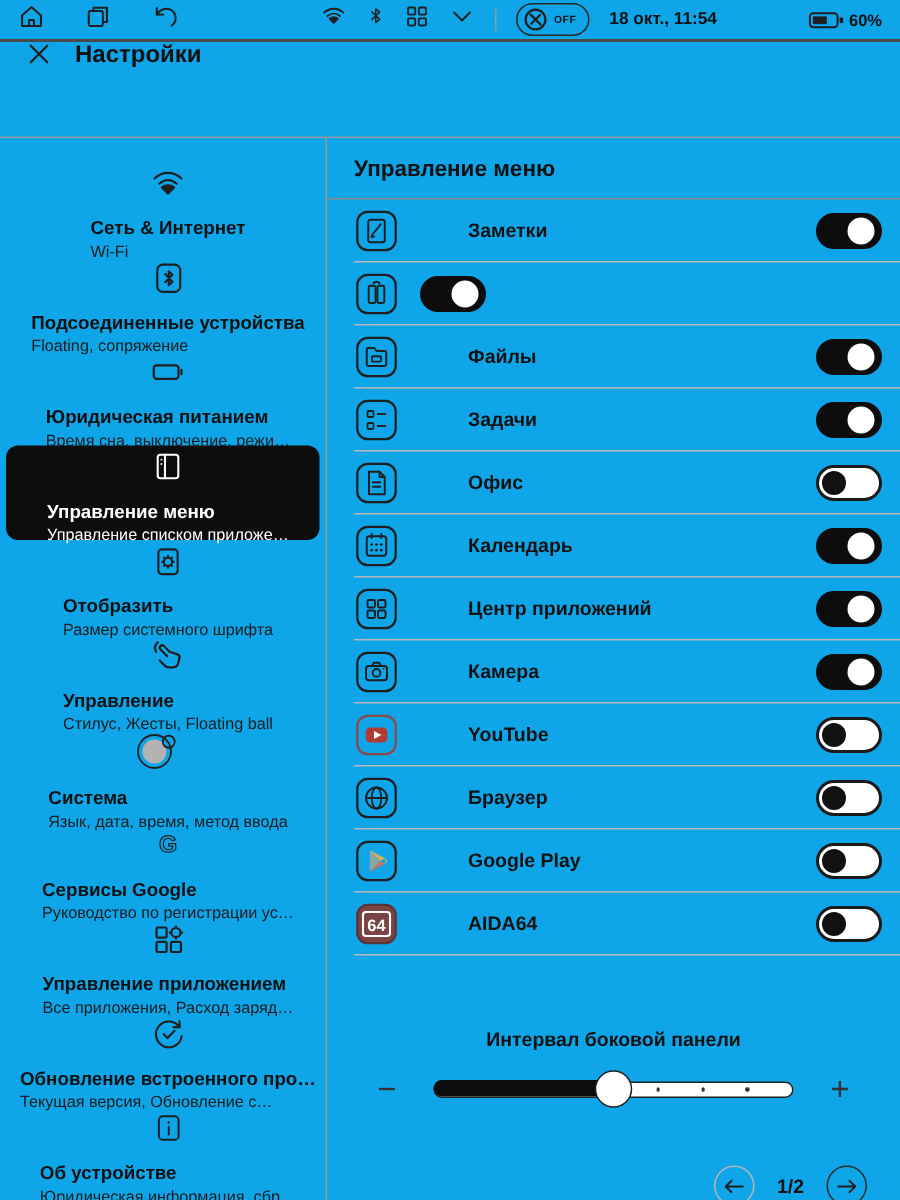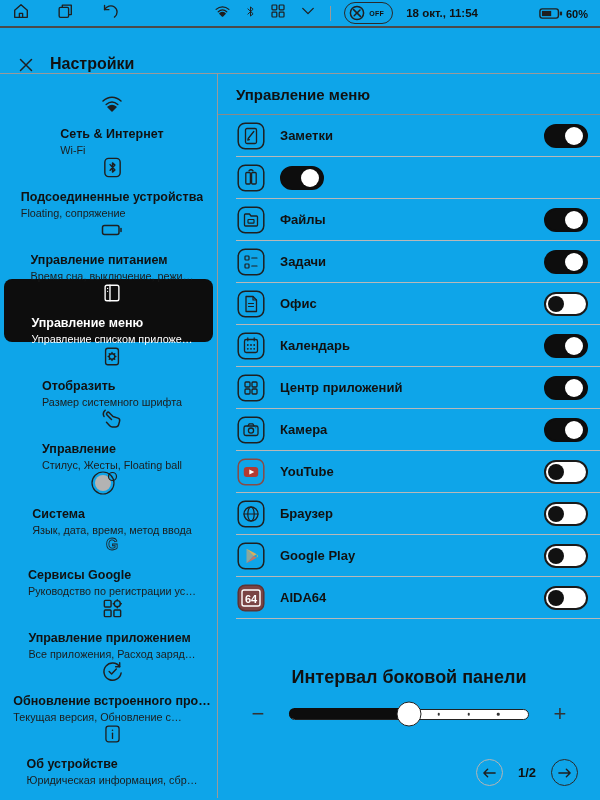--- a/index.html
+++ b/index.html
@@ -13,21 +13,21 @@
   .sb-left { display:flex; align-items:center; gap:26px; }
   .sb-right { margin-left:auto; display:flex; align-items:center; gap:13px; }
   .sb-div { width:1px; height:15px; background:#9a9a9a; }
   .pill { display:flex; align-items:center; gap:4px; border:1.5px solid #2a2a2a;
           border-radius:13px; padding:2px 8px 2px 4px; }
   .pill .off { font-size:7px; font-weight:bold; letter-spacing:.3px; }
   .sb-time { font-weight:bold; font-size:11.5px; white-space:nowrap; }
   .sb-batt { display:flex; align-items:flex-end; gap:3px; font-weight:bold; font-size:11px;padding-left:48px; }
 
   
-  .appheader { height:46px; display:flex; align-items:flex-end; gap:16px; padding:0 18px;
+  .appheader { height:64px; display:flex; align-items:flex-start; gap:16px; padding:0 18px;
                border-bottom:1px solid #9a9a9a; }
   .appheader h1 { font-size:16px; font-weight:bold; }
   .close { display:flex; cursor:pointer; }
 
   
   .bodywrap { display:flex; height:724px; }
   .sidebar { width:218px; border-right:1px solid #9a9a9a; padding-top:16px; flex:0 0 218px; }
   .sb-item { height:63px; display:flex; align-items:center; gap:9px; padding:0 4px 0 11px;
              margin:0 4px; border-radius:8px; cursor:pointer;flex-direction:column; }
   .sb-item .icn { width:28px; flex:0 0 28px; display:flex; justify-content:center; align-items:center; }
@@ -40,32 +40,32 @@
   .sb-item.selected .ic { stroke:#fff; }
 
   
   .panel { flex:1; position:relative; }
   .panel-title { height:41px; line-height:41px; font-weight:bold; font-size:15px;
                  padding-left:18px; border-bottom:1px solid #8a8a8a; }
   .rows { padding-left:18px; }
   .row { height:42px; display:flex; align-items:center; gap:14px;
          border-bottom:1px solid #b8b8b8; padding-right:12px; }
   .app-icon { width:30px; height:30px; flex:0 0 30px; display:flex; }
-  .row-label { font-weight:bold; font-size:13px; flex:1; white-space:nowrap; overflow:hidden; }
+  .row-label { font-weight:bold; font-size:13px; flex:1; white-space:nowrap; overflow:hidden;margin-left:32px; }
 
   .toggle { width:44px; height:24px; border-radius:12px; position:relative;
             border:2px solid #1a1a1a; background:#fff; cursor:pointer; flex:0 0 44px; }
   .toggle .knob { position:absolute; top:50%; transform:translateY(-50%); left:2px;
                   width:16px; height:16px; border-radius:50%; background:#111; }
   .toggle.on { background:#0d0d0d; border-color:#0d0d0d; }
   .toggle.on .knob { left:auto; right:3px; width:18px; height:18px; background:#fff; }
 
   
   .slider-section { margin-top:48px; text-align:center; }
-  .slider-label { font-weight:bold; font-size:18px; }
+  .slider-label { font-weight:bold; font-size:13px; }
   .slider-row { display:flex; align-items:center; justify-content:center; gap:20px; margin-top:15px; }
   .stepper { font-size:22px; color:#333; width:22px; line-height:22px; cursor:pointer; font-weight:400; }
   .track { width:240px; height:11px; border:1.5px solid #222; border-radius:7px;
            position:relative; background:#fff; cursor:pointer; }
   .fill { position:absolute; left:-1.5px; top:-1.5px; height:11px; width:50%;
           background:#0d0d0d; border-radius:7px 0 0 7px; }
   .tickdot { position:absolute; top:50%; transform:translate(-50%,-50%);
              width:2.5px; height:2.5px; border-radius:50%; background:#333; }
   .sl-knob { position:absolute; left:50%; top:50%; transform:translate(-50%,-50%);
              width:25px; height:25px; background:#fff; border:1.8px solid #222;
@@ -178,21 +178,21 @@
       </div>
 
       <div class="sb-item">
         <span class="icn">
             <svg width="24" height="24" viewBox="0 0 24 24" class="ic">
               <rect x="2.5" y="7.5" width="16.5" height="9" rx="2"></rect>
               <path d="M21 10.5 V13.5"></path>
             </svg>
           </span>
         <div class="sb-txt">
-            <div class="sb-title">Управление питанием</div>
+            <div class="sb-title">Юридическая питанием</div>
             <div class="sb-sub">Время сна, выключение, режи…</div>
           </div>
       </div>
 
       <div class="sb-item selected">
         <span class="icn">
             <svg width="22" height="22" viewBox="0 0 24 24" class="ic" stroke-width="1.4">
               <rect x="4.5" y="3.5" width="15" height="17" rx="2"></rect>
               <path d="M9.8 3.5 V20.5"></path>
               <circle cx="7.2" cy="7" r="0.7" fill="#fff" stroke="none"></circle>

